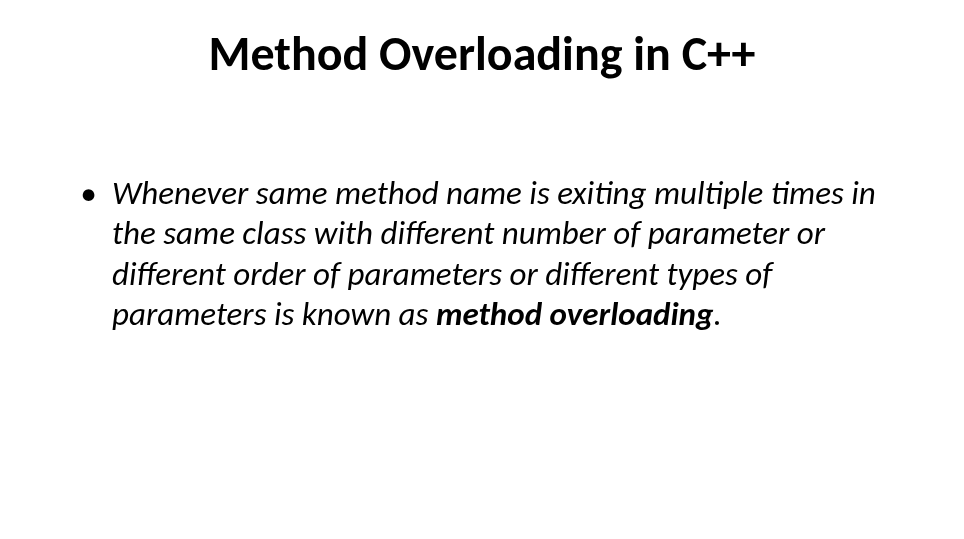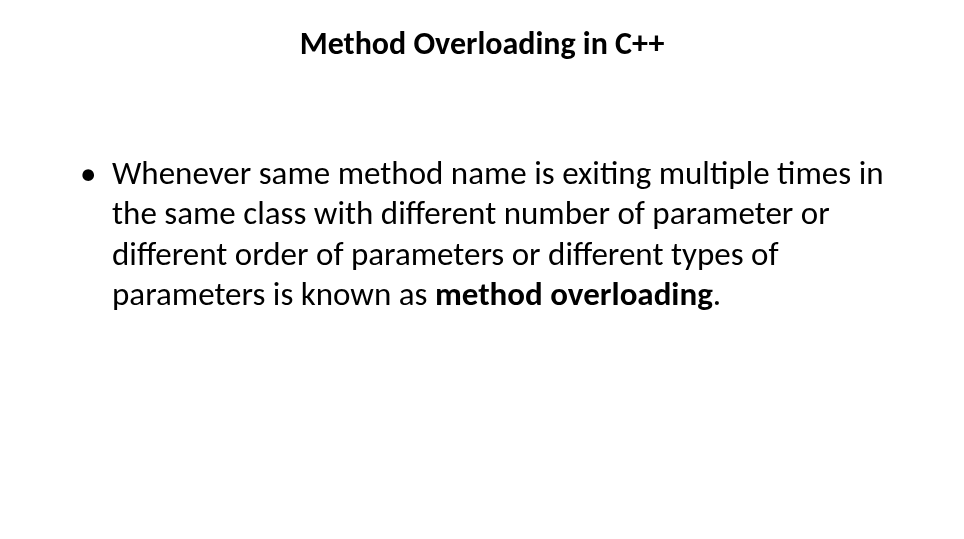--- a/index.html
+++ b/index.html
@@ -4,30 +4,31 @@
 <style>
   * { margin: 0; padding: 0; box-sizing: border-box; }
   html, body { width: 964px; height: 539px; background: #ffffff; font-family: Calibri, "Segoe UI", Arial, sans-serif; color: #000; }
   .slide {
     width: 964px;
     height: 539px;
     position: relative;
     padding: 20px 70px 0 70px;
   }
   .title {
-    font-size: 32px;
+    font-size: 48px;
     font-weight: 700;
     text-align: center;
     margin-top: 4px;
     margin-bottom: 90px;
     letter-spacing: 0px;
   }
   .body {
     font-size: 33px;
     line-height: 1.22;
+    font-style: italic;
   }
   ul.bullets {
     list-style: none;
     padding-left: 0;
   }
   ul.bullets > li {
     position: relative;
     padding-left: 42px;
   }
   ul.bullets > li::before {

